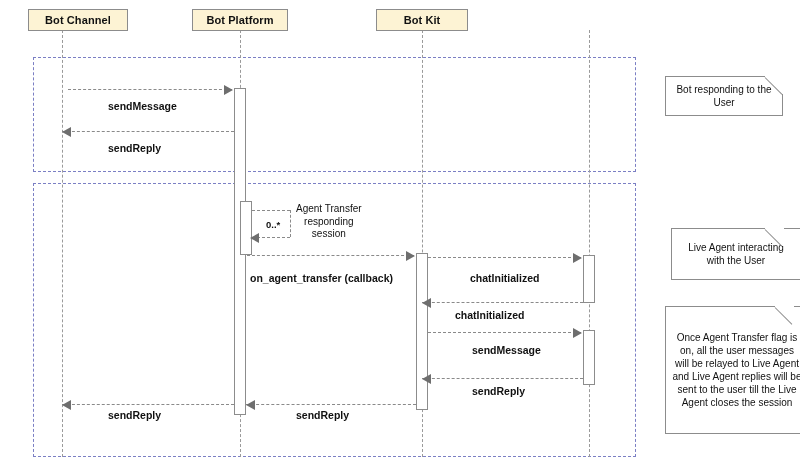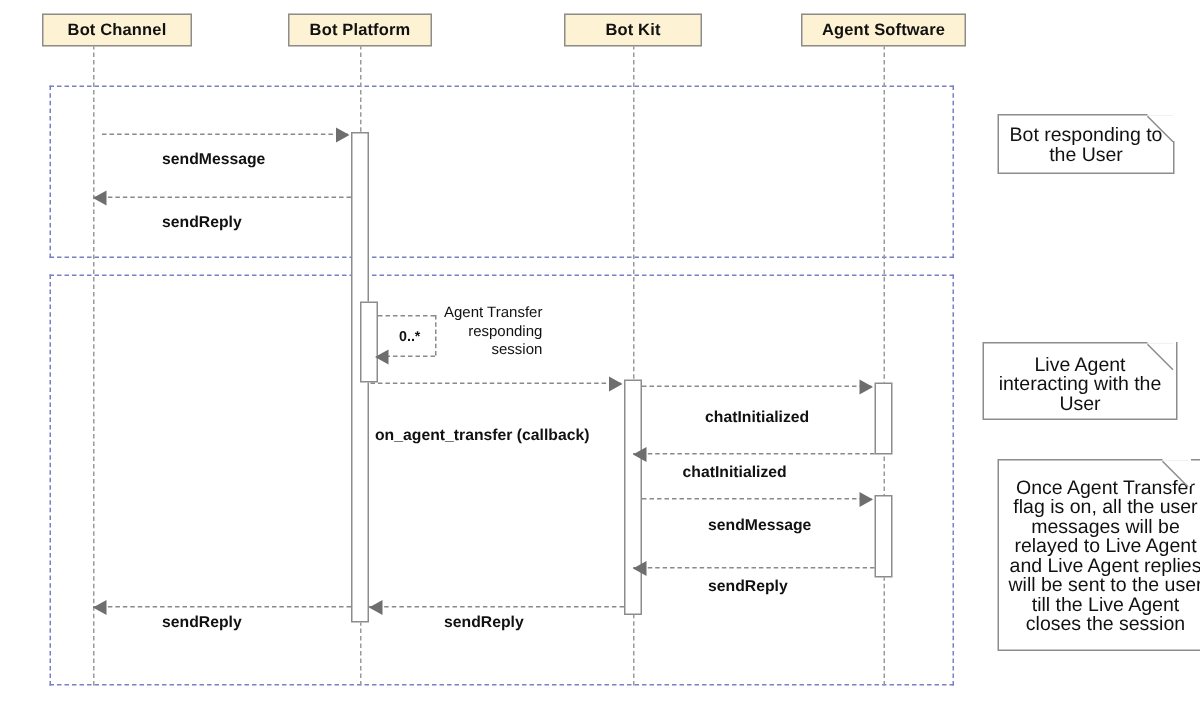--- a/index.html
+++ b/index.html
@@ -102,31 +102,31 @@
     font-size: 9.5px;
     font-weight: bold;
     color: #111111;
     white-space: nowrap;
   }
   .self-text {
     position: absolute;
     font-size: 10px;
     color: #111111;
     line-height: 12.5px;
-    text-align: right;
+    text-align: center;
     white-space: nowrap;
   }
 
   
   .note {
     position: absolute;
     box-sizing: border-box;
     background: #ffffff;
     border: 1.4px solid #8c8c8c;
-    font-size: 13px;
+    font-size: 10px;
     color: #111111;
     line-height: 13px;
     text-align: center;
     display: flex;
     align-items: center;
     justify-content: center;
     padding: 4px 6px;
   }
   .note-fold {
     position: absolute;
@@ -162,30 +162,29 @@
     <div class="lifeline" style="left: 422px; top: 30px; height: 427px;"></div>
     <div class="lifeline" style="left: 589px; top: 30px; height: 427px;"></div>
     <div class="activation" style="left: 234px; top: 88px; height: 327px;"></div>
     <div class="activation" style="left: 240px; top: 201px; height: 54px;"></div>
     <div class="activation" style="left: 416px; top: 253px; height: 157px;"></div>
     <div class="activation" style="left: 583px; top: 255px; height: 48px;"></div>
     <div class="activation" style="left: 583px; top: 330px; height: 55px;"></div>
     <div class="participant" style="left: 12px; top: 9px; width: 100px; margin-left: 16px;">Bot Channel</div>
     <div class="participant" style="left: 192px; top: 9px; width: 96px;">Bot Platform</div>
     <div class="participant" style="left: 376px; top: 9px; width: 92px;">Bot Kit</div>
-    <div class="participant" style="left: 534px; top: 9px; width: 110px;">Agent Software</div>
     <div class="msg-line" style="left: 68px; top: 89px; width: 164px;"></div>
     <div class="arrowhead right" style="left: 224px; top: 84.5px;"></div>
     <div class="msg-label" style="left: 108px; top: 100px;">sendMessage</div>
     <div class="msg-line" style="left: 62px; top: 131px; width: 172px;"></div>
     <div class="arrowhead left" style="left: 62px; top: 126.5px;"></div>
     <div class="msg-label" style="left: 108px; top: 142px;">sendReply</div>
     <div class="msg-line" style="left: 247px; top: 255px; width: 167px;"></div>
     <div class="arrowhead right" style="left: 406px; top: 250.5px;"></div>
-    <div class="msg-label" style="left: 250px; top: 284px;">on_agent_transfer  (callback)</div>
+    <div class="msg-label" style="left: 250px; top: 272px;">on_agent_transfer  (callback)</div>
     <div class="msg-line" style="left: 428px; top: 257px; width: 153px;"></div>
     <div class="arrowhead right" style="left: 573px; top: 252.5px;"></div>
     <div class="msg-label" style="left: 470px; top: 272px;">chatInitialized</div>
     <div class="msg-line" style="left: 422px; top: 302px; width: 161px;"></div>
     <div class="arrowhead left" style="left: 422px; top: 297.5px;"></div>
     <div class="msg-label" style="left: 455px; top: 309px;">chatInitialized</div>
     <div class="msg-line" style="left: 428px; top: 332px; width: 153px;"></div>
     <div class="arrowhead right" style="left: 573px; top: 327.5px;"></div>
     <div class="msg-label" style="left: 472px; top: 344px;">sendMessage</div>
     <div class="msg-line" style="left: 422px; top: 378px; width: 161px;"></div>
@@ -207,21 +206,21 @@
       <div>responding</div>
       <div>session</div>
     </div>
     <div class="note" style="left: 665px; top: 76px; width: 118px; height: 40px;">
       <span>Bot responding to the User</span>
     </div>
     <div class="note-fold-mask" style="left: 765px; top: 75px; width: 19px; height: 2px;"></div>
     <div class="note-fold-mask" style="left: 782px; top: 75px; width: 2px; height: 19px;"></div>
     <div class="note-fold" style="left: 765px; top: 77px;"></div>
     <div class="note-fold-line" style="left: 765px; top: 77px;"></div>
-    <div class="note" style="left: 655px; top: 228px; width: 130px; height: 52px; align-items: flex-end;">
+    <div class="note" style="left: 671px; top: 228px; width: 130px; height: 52px;">
       <span>Live Agent interacting with the User</span>
     </div>
     <div class="note-fold-mask" style="left: 765px; top: 227px; width: 19px; height: 2px;"></div>
     <div class="note-fold-mask" style="left: 782px; top: 227px; width: 2px; height: 19px;"></div>
     <div class="note-fold" style="left: 765px; top: 229px;"></div>
     <div class="note-fold-line" style="left: 765px; top: 229px;"></div>
     <div class="note" style="left: 665px; top: 306px; width: 144px; height: 128px;">
       <span>Once Agent Transfer flag is on, all the user messages will be relayed to Live Agent and Live Agent replies will be sent to the user till the Live Agent closes the session</span>
     </div>
     <div class="note-fold-mask" style="left: 775px; top: 305px; width: 19px; height: 2px;"></div>

